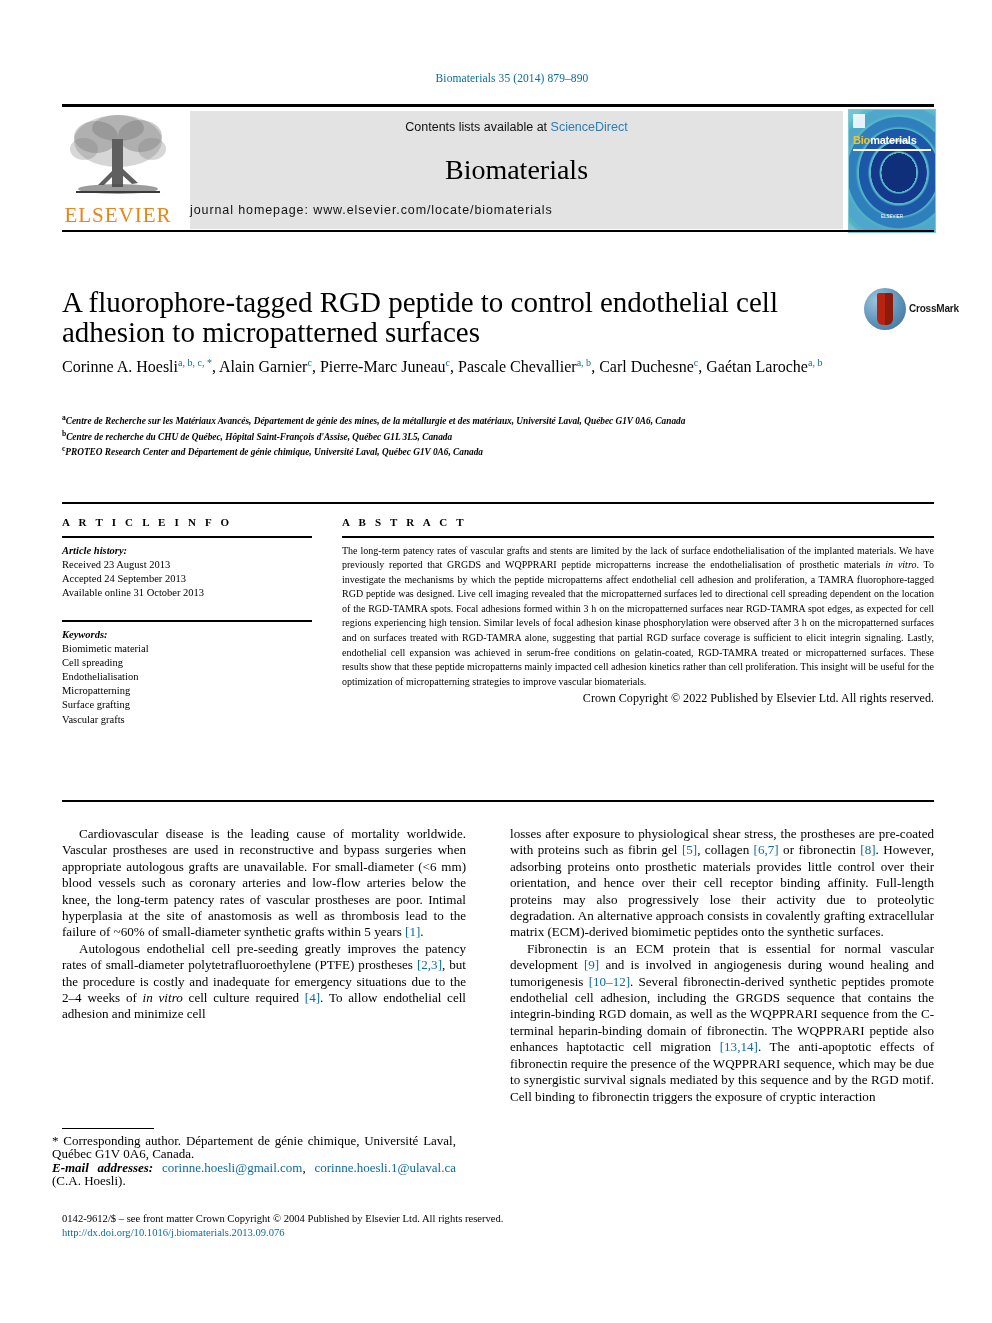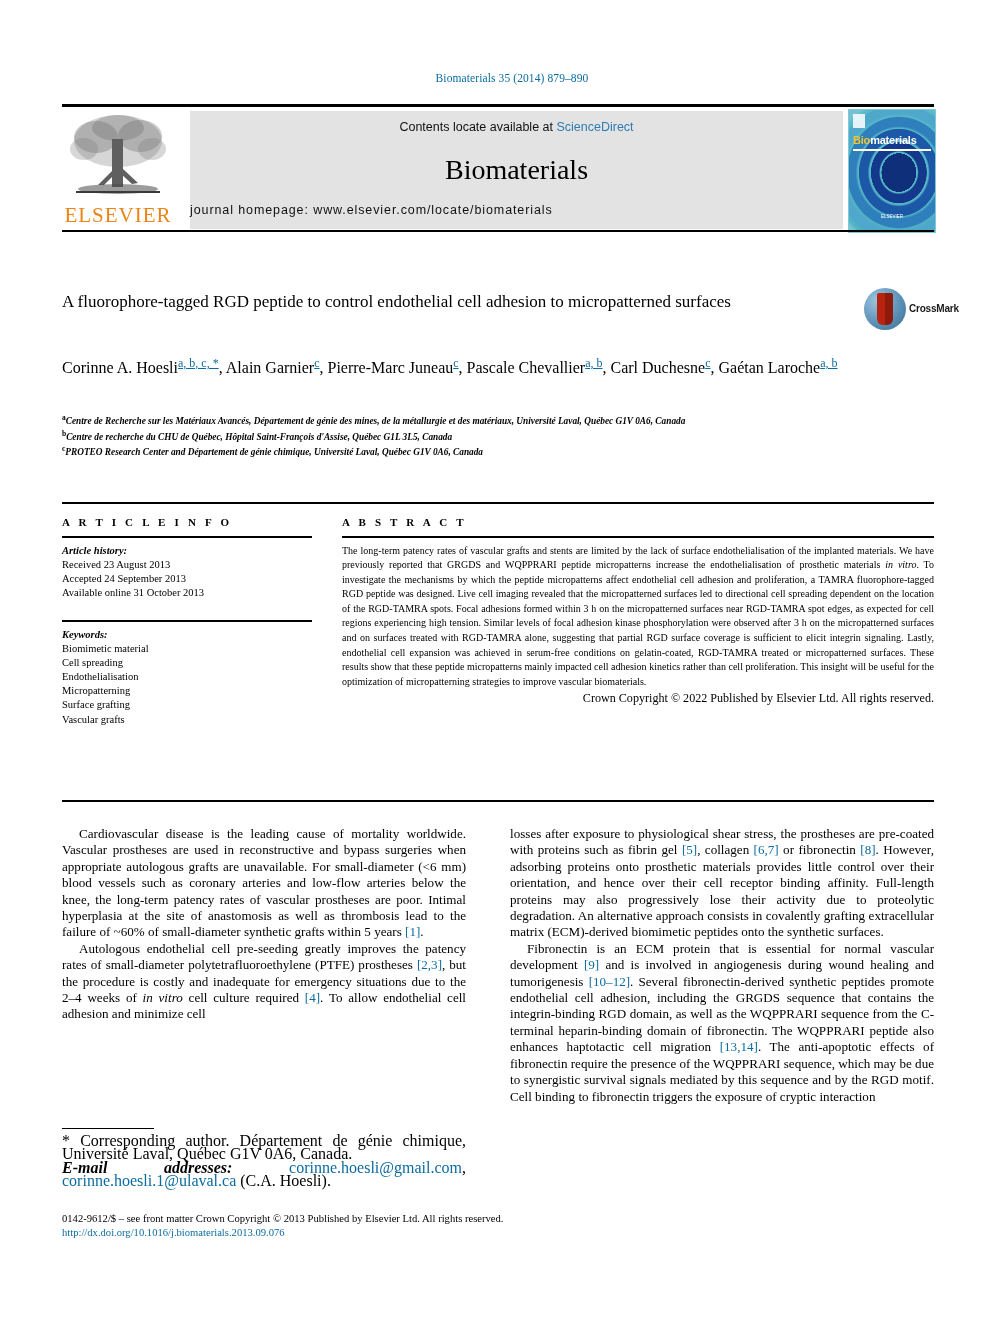--- a/index.html
+++ b/index.html
@@ -175,21 +175,21 @@
     width: 872px;
     height: 2px;
     background: #000;
   }
 
   
   .title {
     position: absolute;
     left: 62px; top: 287px;
     width: 790px;
-    font-size: 17px;
+    font-size: 29px;
     line-height: 30px;
     color: #000;
   }
   .crossmark {
     position: absolute;
     left: 864px; top: 288px;
     width: 78px;
     height: 44px;
   }
   .crossmark .cm-circle {
@@ -219,21 +219,21 @@
   }
 
   .authors {
     position: absolute;
     left: 62px; top: 352px;
     width: 800px;
     font-size: 16px;
     line-height: 22px;
     color: #000;
   }
-  .authors sup { color: #0b6ba0; font-size: 12px; text-decoration: underline; }
+  .authors sup { color: #0b6ba0; font-size: 10px; }
 
   .affiliations {
     position: absolute;
     left: 62px; top: 412px;
     width: 820px;
     font-size: 9.3px;
     line-height: 12.4px;
     font-style: italic;
     font-weight: bold;
     color: #000;
@@ -339,23 +339,23 @@
   
   .foot-rule {
     position: absolute;
     left: 62px; top: 1128px;
     width: 92px;
     height: 1.4px;
     background: #000;
   }
   .footnote {
     position: absolute;
-    left: 62px; top: 1134px;
+    left: 52px; top: 1134px;
     width: 404px;
-    font-size: 16px;
+    font-size: 13px;
     line-height: 13.4px;
     text-align: justify;
   }
   .footnote .em-label { font-style: italic; font-weight: bold; }
   .footnote a, .footnote .link { color: #0b6ba0; }
 
   .colophon {
     position: absolute;
     left: 62px; top: 1212px;
     width: 700px;
@@ -388,21 +388,21 @@
           <path d="M57 58 L72 72 L66 73 L54 62 Z" fill="#5f5f5f"></path>
           <ellipse cx="52" cy="78" rx="40" ry="5" fill="#4a4a4a" opacity="0.55"></ellipse>
           <rect x="10" y="80" width="84" height="2" fill="#3a3a3a"></rect>
         </g>
       </svg>
       <div class="elsevier-word">ELSEVIER</div>
     </div>
 
     <div class="contents-band">
       <div class="contents-line">
-        <span>Contents locate available at</span>
+        <span>Contents lists available at</span>
         <span class="sd">ScienceDirect</span>
       </div>
       <div class="journal-name">Biomaterials</div>
       <div class="homepage-line">journal homepage: www.elsevier.com/locate/biomaterials</div>
     </div>
 
     <div class="cover-thumb">
       <div class="rings"></div>
       <div class="cov-mark"></div>
       <div class="cov-title">
@@ -482,17 +482,17 @@
     <div>* Corresponding author. Département de génie chimique, Université Laval, Québec G1V 0A6, Canada.</div>
     <div>
       <span class="em-label">E-mail addresses:</span>
       <span class="link">corinne.hoesli@gmail.com</span><span>,</span>
       <span class="link">corinne.hoesli.1@ulaval.ca</span>
       <span>(C.A. Hoesli).</span>
     </div>
   </div>
 
   <div class="colophon">
-    <div>0142-9612/$ – see front matter Crown Copyright © 2013 Published by Elsevier Ltd. All rights reserved.</div>
+    <div>0142-9612/$ – see front matter Crown Copyright © 2004 Published by Elsevier Ltd. All rights reserved.</div>
     <div class="doi">http://dx.doi.org/10.1016/j.biomaterials.2013.09.076</div>
   </div>
 
 </div>
 
 </body></html>

